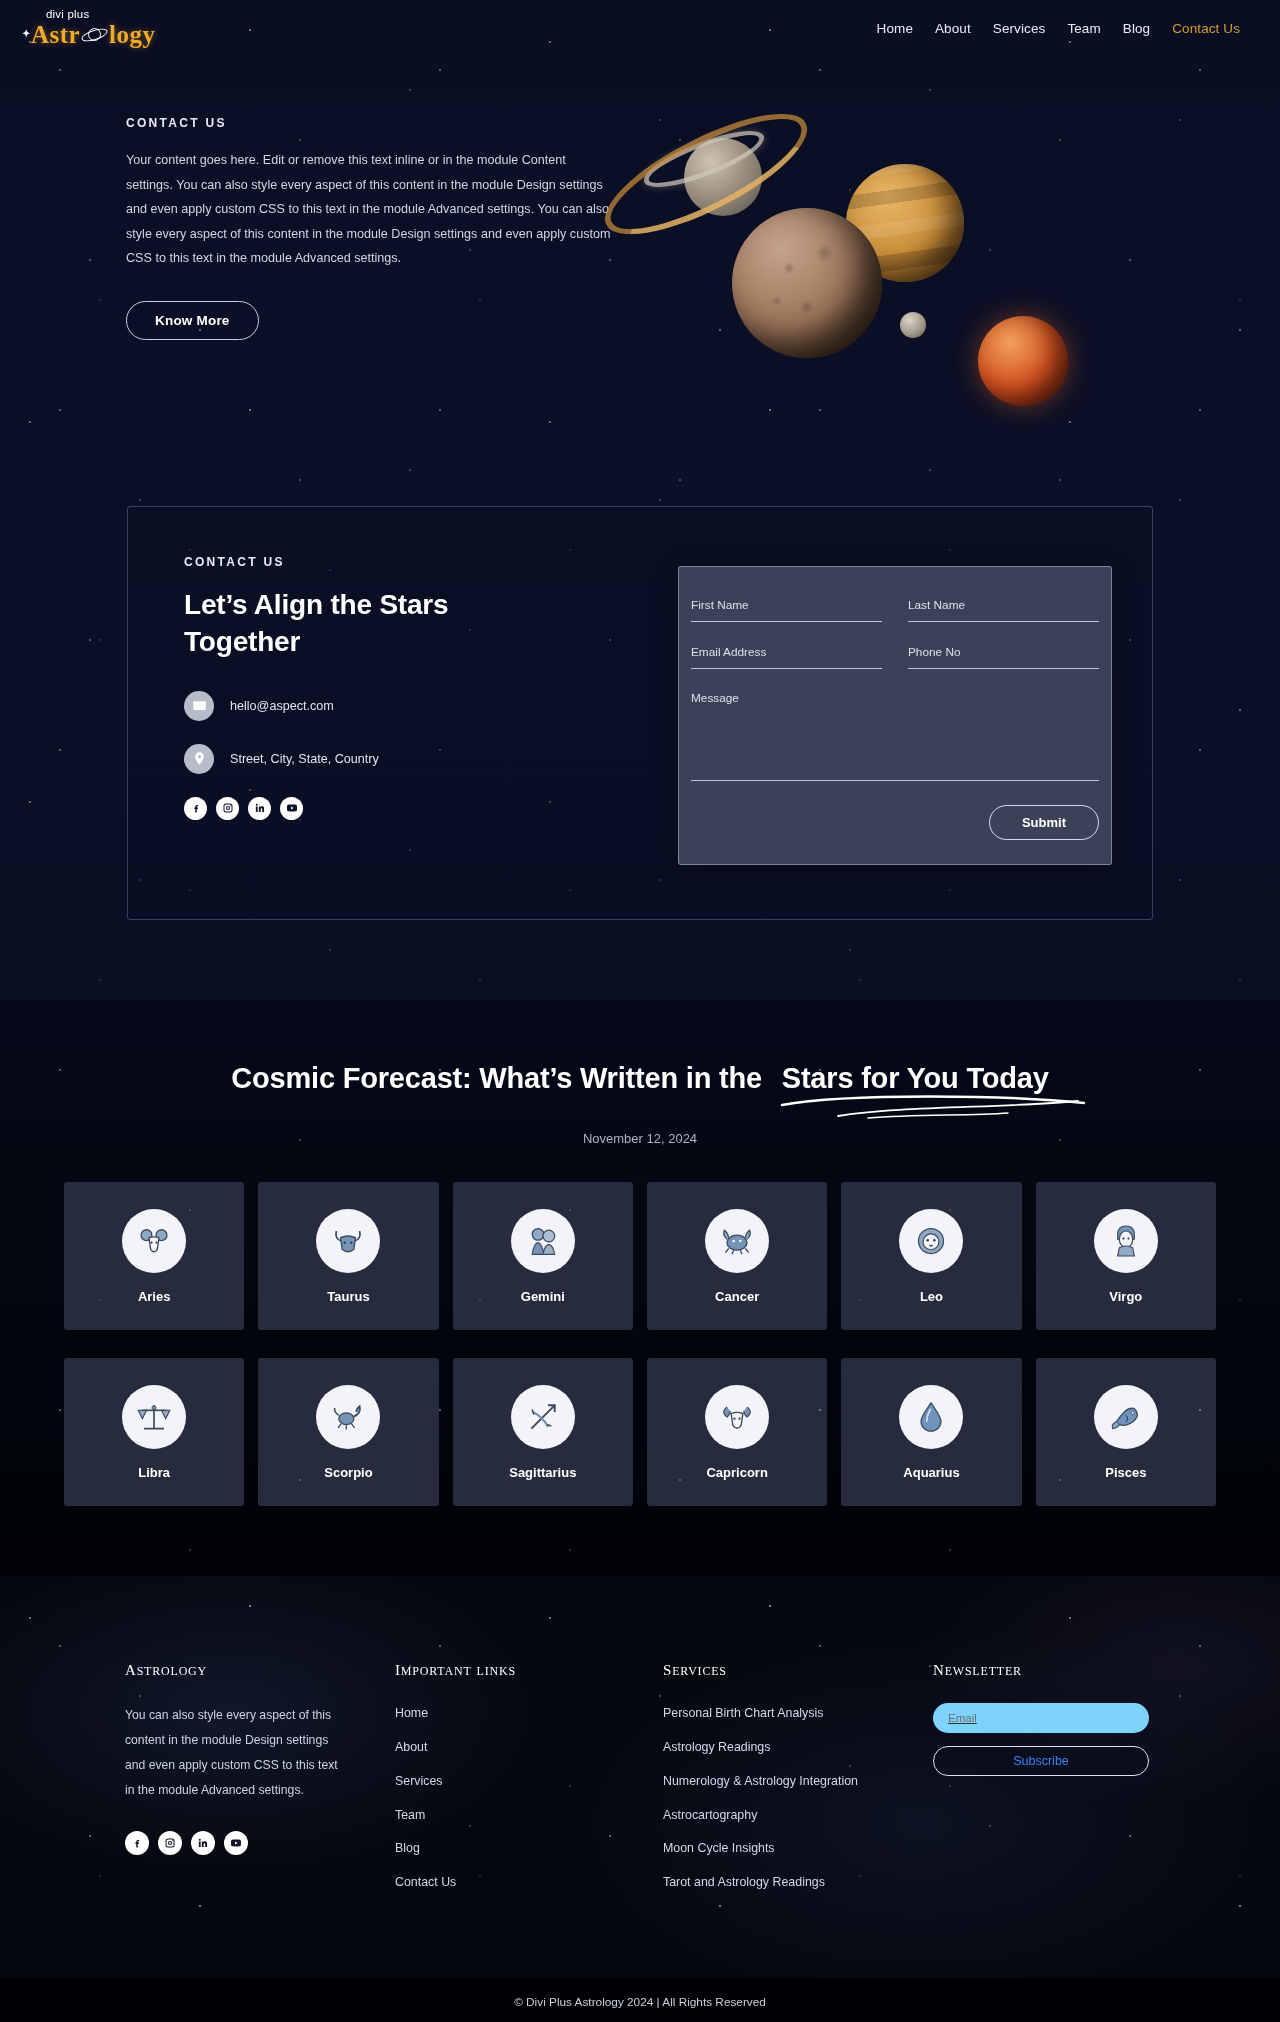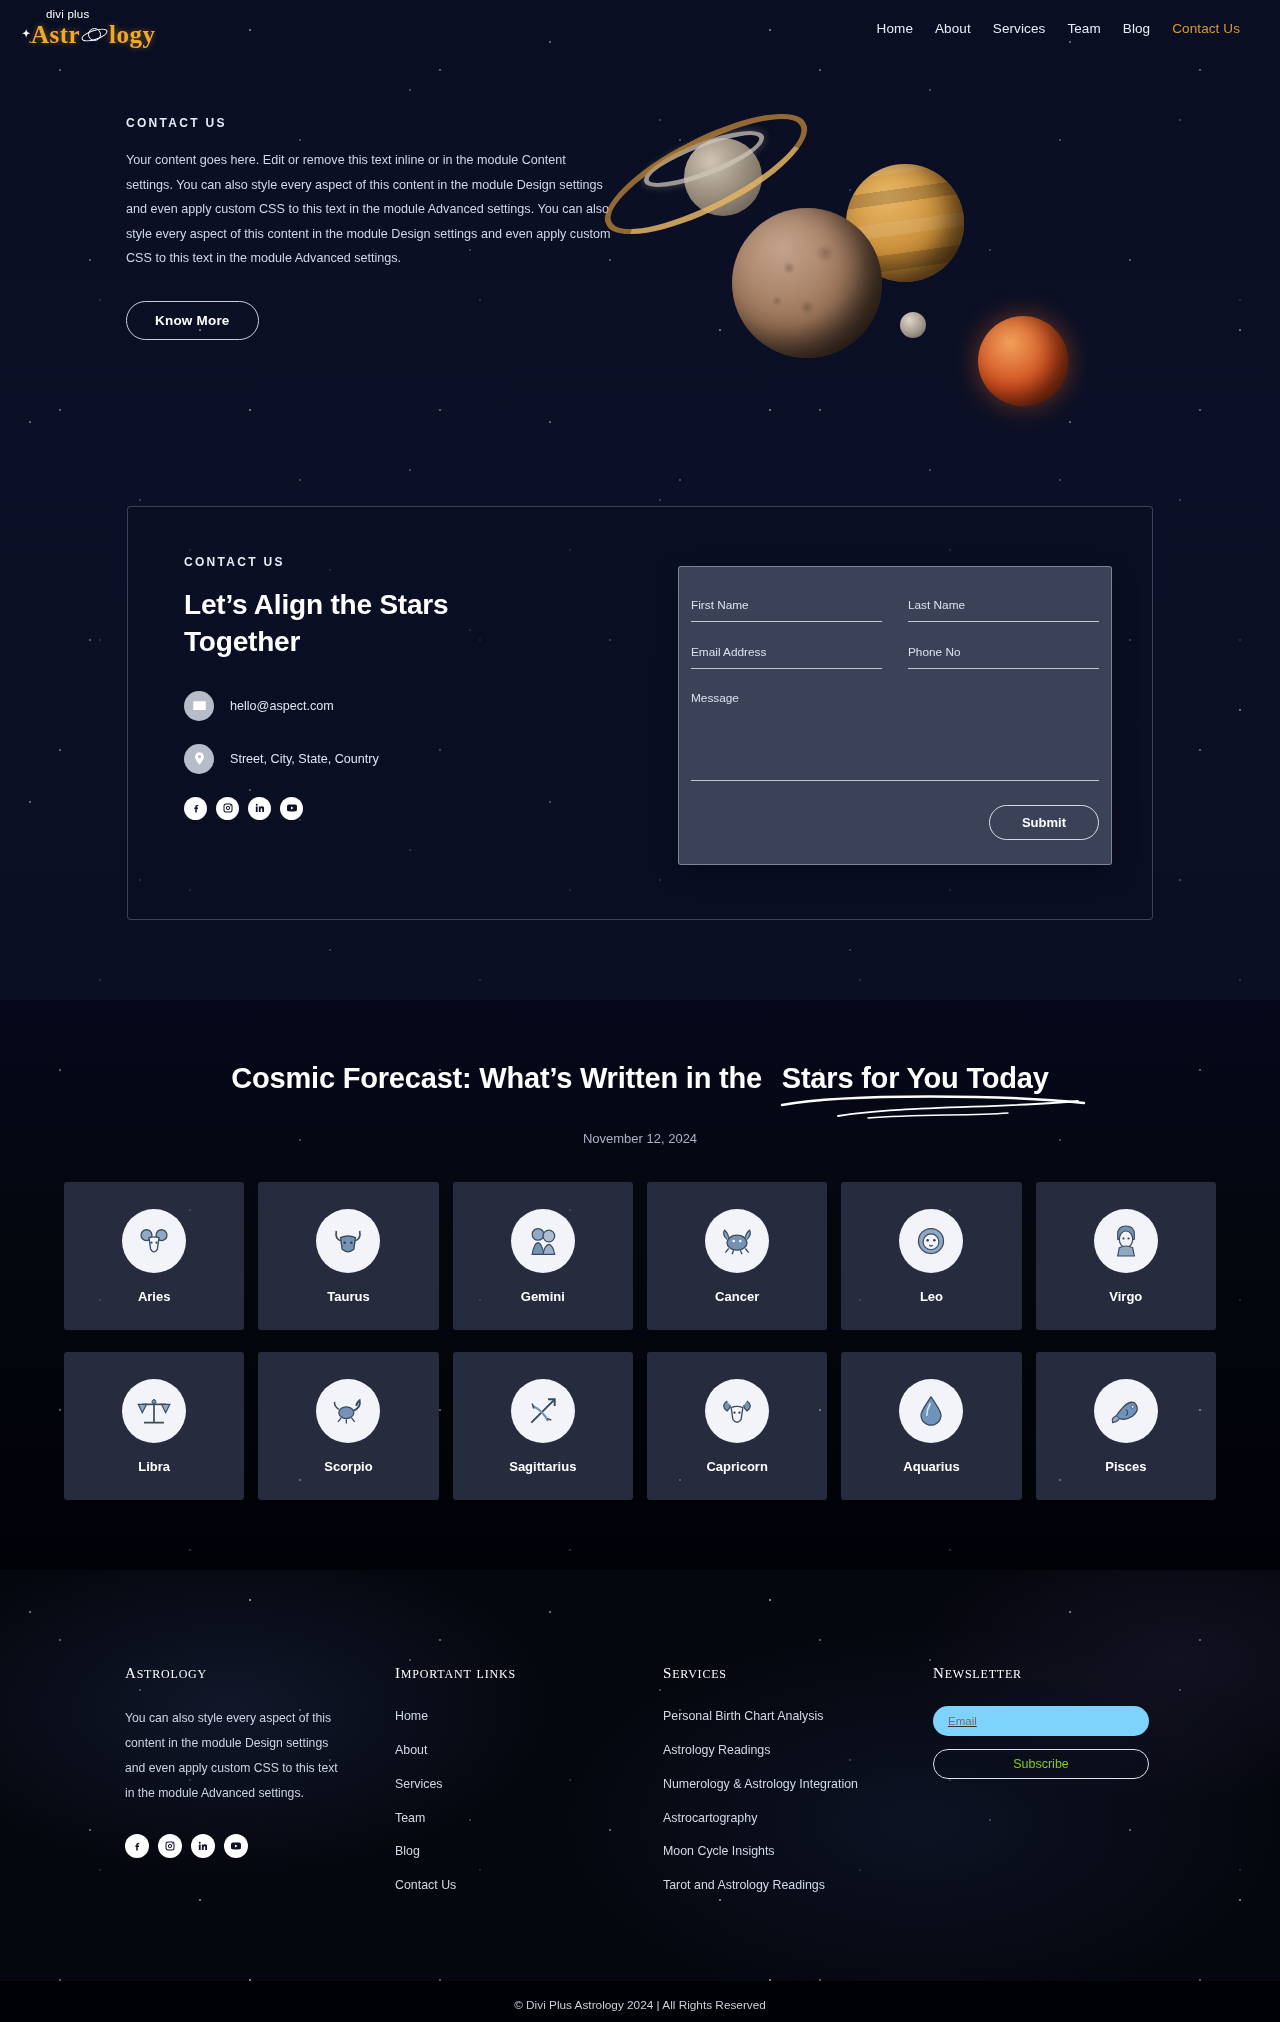--- a/index.html
+++ b/index.html
@@ -243,21 +243,21 @@
     letter-spacing: -.2px;
   }
   .fc-head .hl { position: relative; display: inline-block; margin-left: 12px; }
   .swoosh { position: absolute; left: -4px; top: 30px; width: 310px; height: 34px; }
   .fc-date {
     text-align: center; font-size: 13px; color: #aab2c6; margin-top: 36px;
   }
   .zodiac-grid {
     width: 1152px; margin: 36px auto 0;
     display: grid; grid-template-columns: repeat(6, 1fr);
-    gap: 22px 14px;
+    gap: 28px 14px;
   }
   .z-card {
     background: #262b3e; border-radius: 3px;
     height: 148px;
     display: flex; flex-direction: column; align-items: center; justify-content: center;
     cursor: pointer;
   }
   .z-badge {
     width: 64px; height: 64px; border-radius: 50%;
     background: #f2f4f9;
@@ -277,21 +277,21 @@
   .footer .nebula {
     position: absolute; inset: 0;
     background:
       radial-gradient(460px 240px at 18% 30%, rgba(60,80,140,.22), transparent 70%),
       radial-gradient(520px 280px at 72% 55%, rgba(48,64,120,.20), transparent 70%),
       radial-gradient(380px 200px at 92% 20%, rgba(80,70,130,.16), transparent 70%);
   }
   .footer .stars.s1 { opacity: 1; }
   .f-inner {
     position: relative; z-index: 3;
-    width: 1030px; margin: 17px auto;
+    width: 1030px; margin: 8px auto;
     display: grid; grid-template-columns: 270px 268px 270px 222px;
   }
   .f-head {
     font-family: "Liberation Serif", serif;
     font-size: 17px; color: #ffffff; letter-spacing: .8px;
     font-variant: small-caps; text-transform: lowercase;
     margin-bottom: 22px; font-weight: 400;
   }
   .f-head::first-letter { font-size: 21px; }
   .f-about {
@@ -309,21 +309,21 @@
     width: 216px; height: 30px; border-radius: 18px;
     background: #7dd3fc; border: none; outline: none;
     padding: 0 15px; font-size: 11.5px; color: #333;
     font-family: "Liberation Sans", sans-serif;
     text-decoration: underline;
   }
   .nl-input::placeholder { color: #6d6d6d; }
   .btn-sub {
     margin-top: 13px; width: 216px; height: 30px;
     border: 1px solid #dfe3ee; border-radius: 18px;
-    background: transparent; color: #84cc16; font-size: 12.5px;
+    background: transparent; color: #3b82f6; font-size: 12.5px;
     cursor: pointer; font-family: "Liberation Sans", sans-serif;
   }
   .copyright {
     position: relative; z-index: 3;
     margin-top: 72px; padding: 17px 0;
     text-align: center; font-size: 11.8px; color: #c9cfdd;
     background: #000104;
   }
 </style>
 </head>

